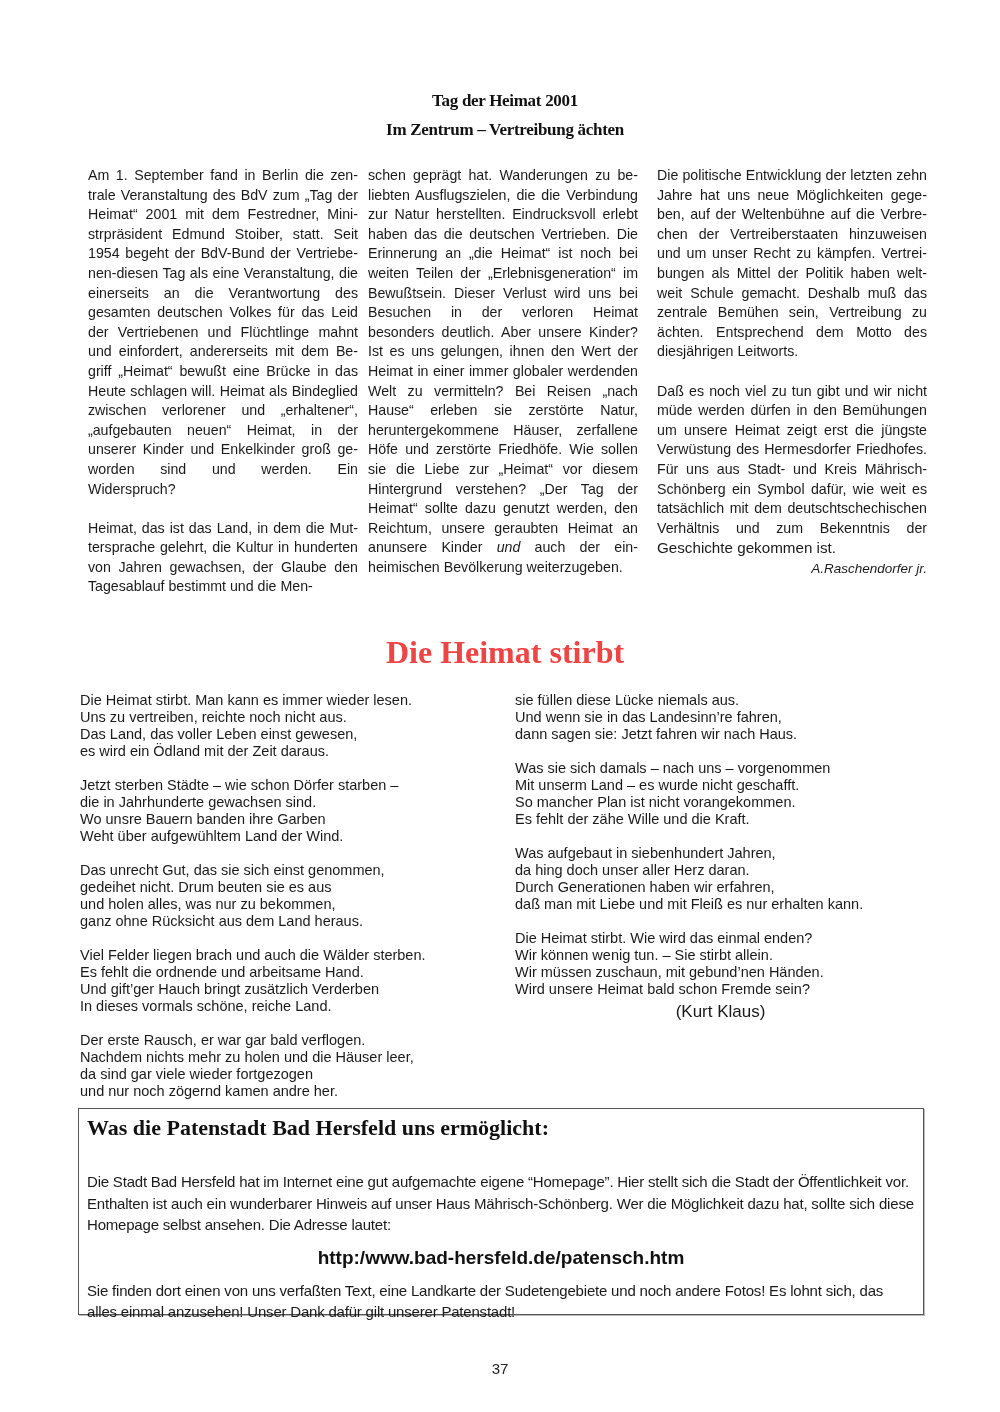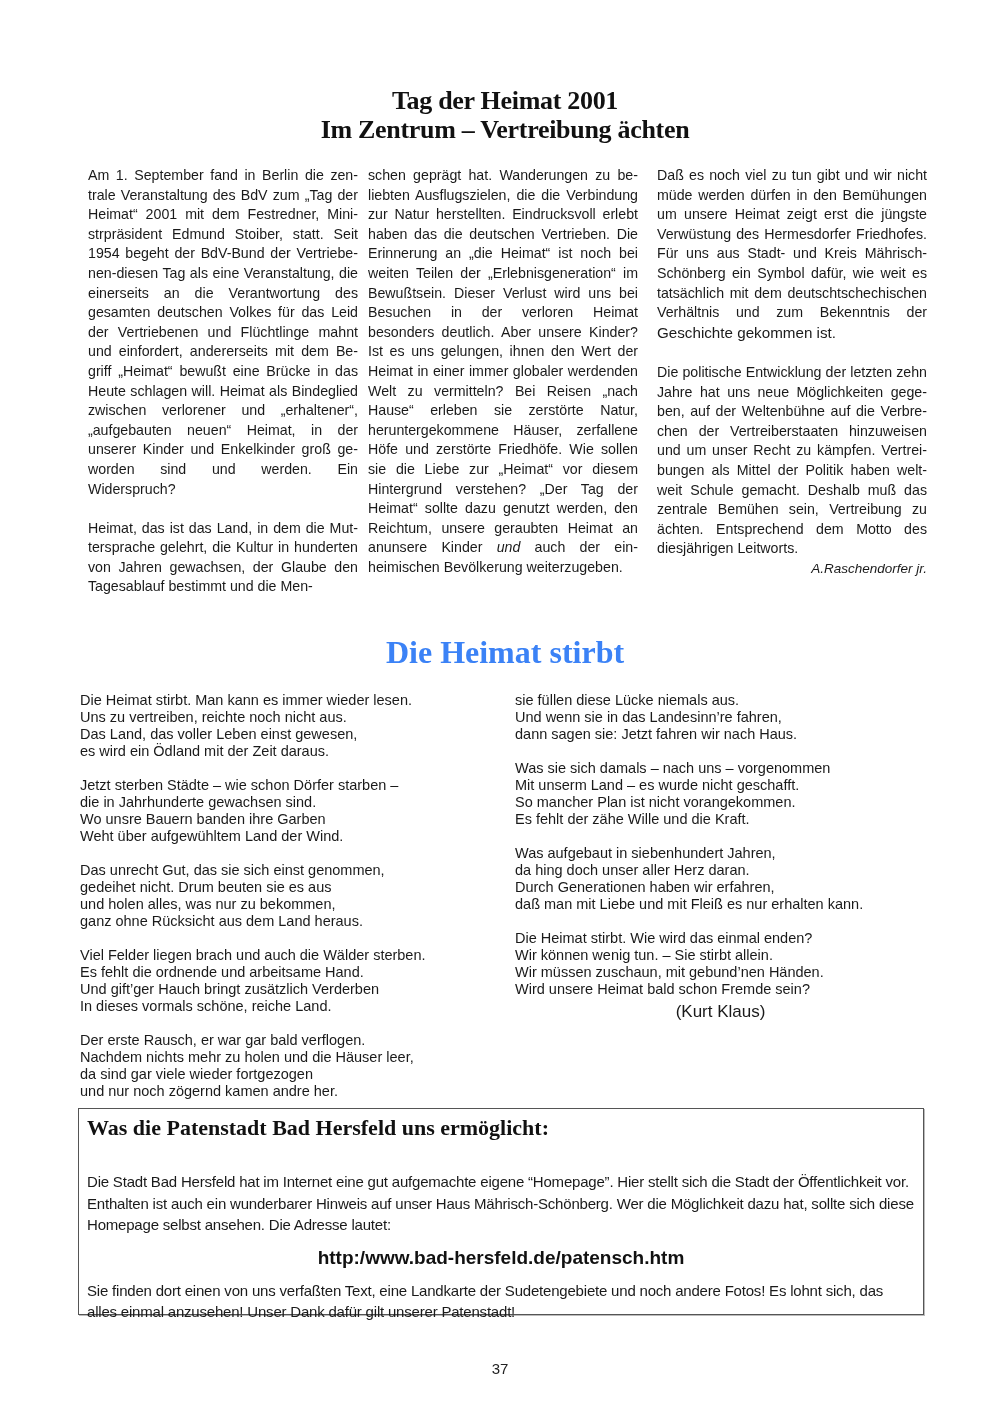--- a/index.html
+++ b/index.html
@@ -1,29 +1,29 @@
 <!DOCTYPE html>
 <html><head>
 <meta charset="utf-8">
 <style>
   html, body { margin: 0; padding: 0; background: #ffffff; }
   body { width: 1000px; height: 1412px; position: relative; overflow: hidden; color: #1a1a1a; }
   .page { position: absolute; left: 0; top: 0; width: 1000px; height: 1412px; }
 
   .title-block { position: absolute; left: 80px; top: 86px; width: 850px; text-align: center; }
-  .title-line { font-family: "Liberation Serif", serif; font-weight: bold; font-size: 26px; line-height: 29px; color: #111; letter-spacing: -0.3px; }
+  .title-line { font-family: "Liberation Serif", serif; font-weight: bold; font-size: 17px; line-height: 29px; color: #111; letter-spacing: -0.3px; }
 
   .col { position: absolute; top: 166px; width: 270px; font-family: "Liberation Sans", sans-serif; font-size: 14.2px; line-height: 19.6px; text-align: justify; hyphens: manual; color: #1a1a1a; }
   .col p { margin: 0 0 19.6px 0; }
   .col1 { left: 88px; }
   .col2 { left: 368px; }
   .col3 { left: 657px; }
   .signature { text-align: right; font-style: italic; font-size: 13.5px; margin-top: -19px; }
 
-  .poem-title { position: absolute; left: 80px; top: 632px; width: 850px; text-align: center; font-family: "Liberation Serif", serif; font-weight: bold; font-size: 32px; line-height: 40px; color: #3b82f6; }
+  .poem-title { position: absolute; left: 80px; top: 632px; width: 850px; text-align: center; font-family: "Liberation Serif", serif; font-weight: bold; font-size: 32px; line-height: 40px; color: #ef4444; }
 
   .poem-col { position: absolute; top: 692px; font-family: "Liberation Sans", sans-serif; font-size: 14.5px; line-height: 17px; color: #1a1a1a; }
   .poem-left { left: 80px; width: 420px; }
   .poem-right { left: 515px; width: 415px; }
   .stanza { margin: 0 0 17px 0; }
   .verse { display: block; white-space: nowrap; }
   .poem-author { text-align: center; font-size: 17px; margin-top: -12px; padding-right: 4px; }
 
   .infobox { position: absolute; left: 78px; top: 1108px; width: 846px; height: 207px; border: 1px solid #555; box-sizing: border-box; padding: 4px 8px 0 8px; box-shadow: 1px 1px 0 #bbb; }
   .infobox-title { font-family: "Liberation Serif", serif; font-weight: bold; font-size: 22px; line-height: 30px; color: #111; margin-bottom: 28px; }
@@ -47,22 +47,22 @@
   <div class="col col1">
     <p>Am 1. September fand in Berlin die zen­trale Veranstaltung des BdV zum „Tag der Heimat“ 2001 mit dem Festredner, Mini­strpräsident Edmund Stoiber, statt. Seit 1954 begeht der BdV-Bund der Vertriebe­nen-diesen Tag als eine Veranstaltung, die einerseits an die Verantwortung des gesamten deutschen Volkes für das Leid der Vertriebenen und Flüchtlinge mahnt und einfordert, andererseits mit dem Be­griff „Heimat“ bewußt eine Brücke in das Heute schlagen will. Heimat als Binde­glied zwischen verlorener und „erhalte­ner“, „aufgebauten neuen“ Heimat, in der unserer Kinder und Enkelkinder groß ge­worden sind und werden. Ein Widerspruch?</p>
     <p>Heimat, das ist das Land, in dem die Mut­tersprache gelehrt, die Kultur in hunder­ten von Jahren gewachsen, der Glaube den Tagesablauf bestimmt und die Men-</p>
   </div>
 
   <div class="col col2">
     <p><span>schen geprägt hat. Wanderungen zu be­liebten Ausflugszielen, die die Verbin­dung zur Natur herstellten. Eindrucksvoll erlebt haben das die deutschen Vertrie­ben. Die Erinnerung an „die Heimat“ ist noch bei weiten Teilen der „Erlebnis­generation“ im Bewußtsein. Dieser Ver­lust wird uns bei Besuchen in der verlo­ren Heimat besonders deutlich. Aber un­sere Kinder? Ist es uns gelungen, ihnen den Wert der Heimat in einer immer glo­baler werdenden Welt zu vermitteln? Bei Reisen „nach Hause“ erleben sie zerstör­te Natur, heruntergekommene Häuser, zerfallene Höfe und zerstörte Friedhöfe. Wie sollen sie die Liebe zur „Heimat“ vor diesem Hintergrund verstehen? „Der Tag der Heimat“ sollte dazu genutzt werden, den Reichtum, unsere geraubten Heimat an anunsere Kinder </span><em>und</em><span> auch der ein­heimischen Bevölkerung weiterzugeben.</span></p>
   </div>
 
   <div class="col col3">
+    <p>Die politische Entwicklung der letzten zehn Jahre hat uns neue Möglichkeiten gege­ben, auf der Weltenbühne auf die Verbre­chen der Vertreiberstaaten hinzuweisen und um unser Recht zu kämpfen. Vertrei­bungen als Mittel der Politik haben welt­weit Schule gemacht. Deshalb muß das zentrale Bemühen sein, Vertreibung zu ächten. Entsprechend dem Motto des diesjährigen Leitworts.</p>
     <p><span>Daß es noch viel zu tun gibt und wir nicht müde werden dürfen in den Bemühun­gen um unsere Heimat zeigt erst die jüng­ste Verwüstung des Hermesdorfer Fried­hofes. Für uns aus Stadt- und Kreis Mährisch-Schönberg ein Symbol dafür, wie weit es tatsächlich mit dem deutsch­tschechischen Verhältnis und zum Be­kenntnis der </span><span class="larger">Geschichte gekommen ist.</span></p>
-    <p>Die politische Entwicklung der letzten zehn Jahre hat uns neue Möglichkeiten gege­ben, auf der Weltenbühne auf die Verbre­chen der Vertreiberstaaten hinzuweisen und um unser Recht zu kämpfen. Vertrei­bungen als Mittel der Politik haben welt­weit Schule gemacht. Deshalb muß das zentrale Bemühen sein, Vertreibung zu ächten. Entsprechend dem Motto des diesjährigen Leitworts.</p>
     <div class="signature">A.Raschendorfer jr.</div>
   </div>
 
   <div class="poem-title">Die Heimat stirbt</div>
 
   <div class="poem-col poem-left">
     <div class="stanza">
       <span class="verse">Die Heimat stirbt. Man kann es immer wieder lesen.</span>
       <span class="verse">Uns zu vertreiben, reichte noch nicht aus.</span>
       <span class="verse">Das Land, das voller Leben einst gewesen,</span>

